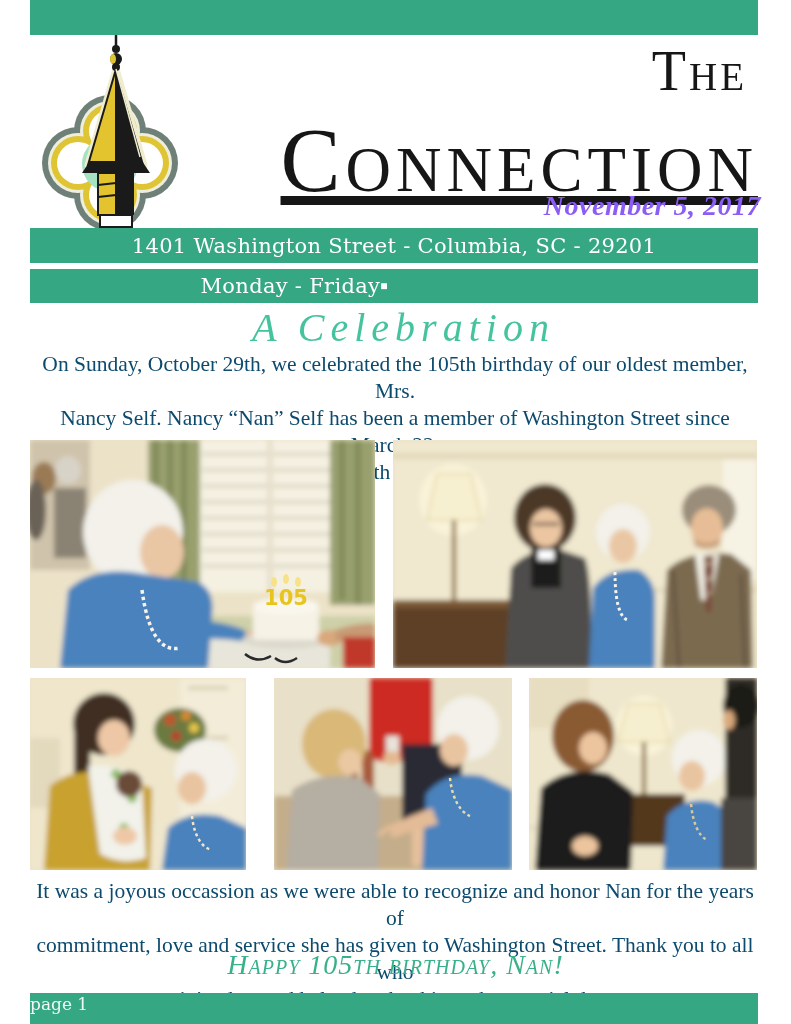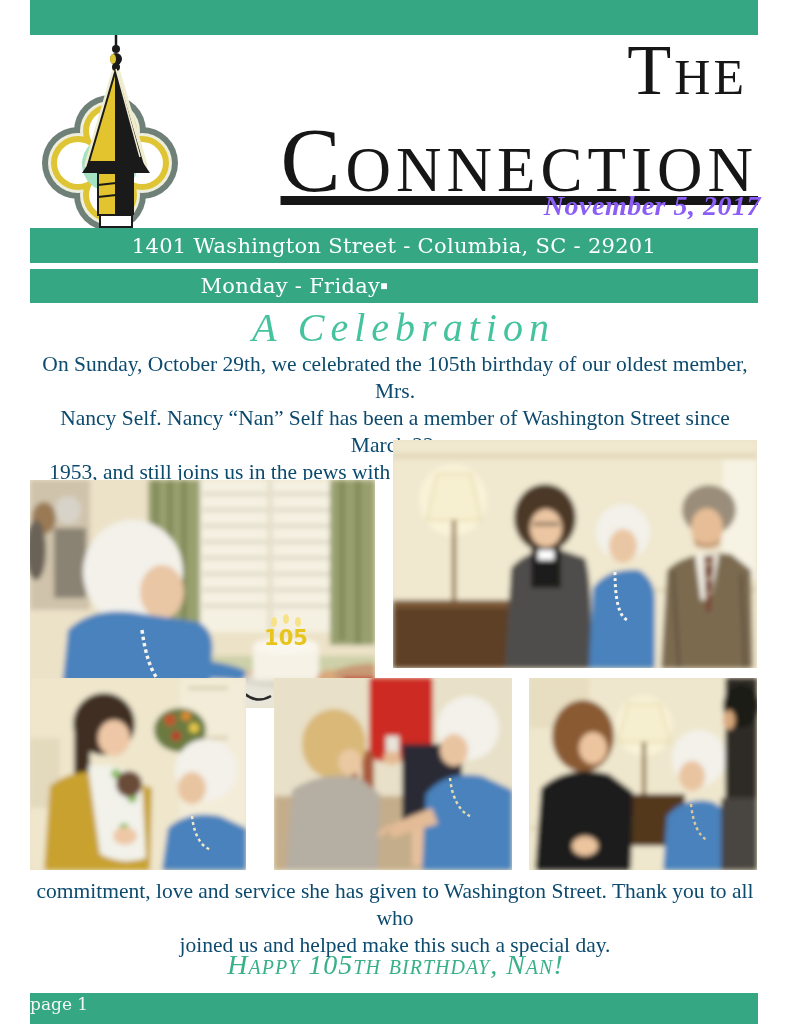--- a/index.html
+++ b/index.html
@@ -13,21 +13,21 @@
     background:var(--bar_green,#35a883);
   }
   #top-accent { top:0; height:35px; }
 
   
   #logo { position:absolute; left:38px; top:35px; width:160px; height:193px; }
   .mast-word {
     position:absolute; right:33px; text-align:right; color:#161616;
     font-variant:small-caps; line-height:1; white-space:nowrap;
   }
-  #word-the { top:34px; font-size:72px; letter-spacing:3px; right:44px; }
+  #word-the { top:43px; font-size:56px; letter-spacing:3px; right:44px; }
   #word-connection { top:116px; font-size:90px; letter-spacing:5px;text-decoration:underline; }
   #mast-date {
     position:absolute; right:30px; top:190px; font-size:28px;
     font-style:italic; font-weight:bold; color:#8b5cf6; letter-spacing:0.5px;
   }
 
   
   #address-bar { top:228px; height:35px; display:flex; align-items:center;
     justify-content:center; }
   #hours-bar { top:269px; height:34px; display:flex; align-items:center;
@@ -53,21 +53,21 @@
   #birthday-line {
     position:absolute; left:0; top:949px; width:100%; text-align:center;
     font-variant:small-caps; font-size:28px; letter-spacing:1px;
     color:var(--smallcaps_teal,#38b089);
     font-style:italic;
   }
 
   
   .photo { position:absolute; overflow:hidden; background:#ece2c8; }
   .photo svg { display:block; }
-  #photo-cake      { left:30px;  top:440px; width:345px; height:228px;margin-top:40px; }
+  #photo-cake      { left:30px;  top:440px; width:345px; height:228px; }
   #photo-portrait  { left:393px; top:440px; width:364px; height:228px; }
   #photo-baby      { left:30px;  top:678px; width:216px; height:192px; }
   #photo-girl      { left:274px; top:678px; width:238px; height:192px; }
   #photo-guests    { left:529px; top:678px; width:228px; height:192px; }
 
   
   #footer-bar { top:993px; height:39px; text-align:left; padding:1px 3px 0 0; }
   #page-number {
     color:#f2f7f4; font-family:"DejaVu Serif","Liberation Serif",serif;
     font-size:17px; line-height:20px;
@@ -361,20 +361,21 @@
       <rect x="196" y="0" width="32" height="192" fill="#2e2a26"></rect>
       <ellipse cx="212" cy="28" rx="18" ry="22" fill="#1d1a16"></ellipse>
       <ellipse cx="200" cy="42" rx="6" ry="10" fill="#d8a87c"></ellipse>
       <rect x="192" y="120" width="36" height="72" fill="#4a4540"></rect>
     </g>
     <path d="M162,126 C164,146 170,158 178,162" stroke="#d8c79a" stroke-width="2.5" fill="none" stroke-dasharray="3,3"></path>
   </svg>
 </div>
 
 <div class="para" id="closing-para">
+  <div>It was a joyous occassion as we were able to recognize and honor Nan for the years of</div>
   <div>commitment, love and service she has given to Washington Street. Thank you to all who</div>
   <div>joined us and helped make this such a special day.</div>
 </div>
 <div id="birthday-line">Happy 105th birthday, Nan!</div>
 
 <div class="bar" id="footer-bar">
   <span id="page-number">page 1</span>
 </div>
 
 </body></html>

